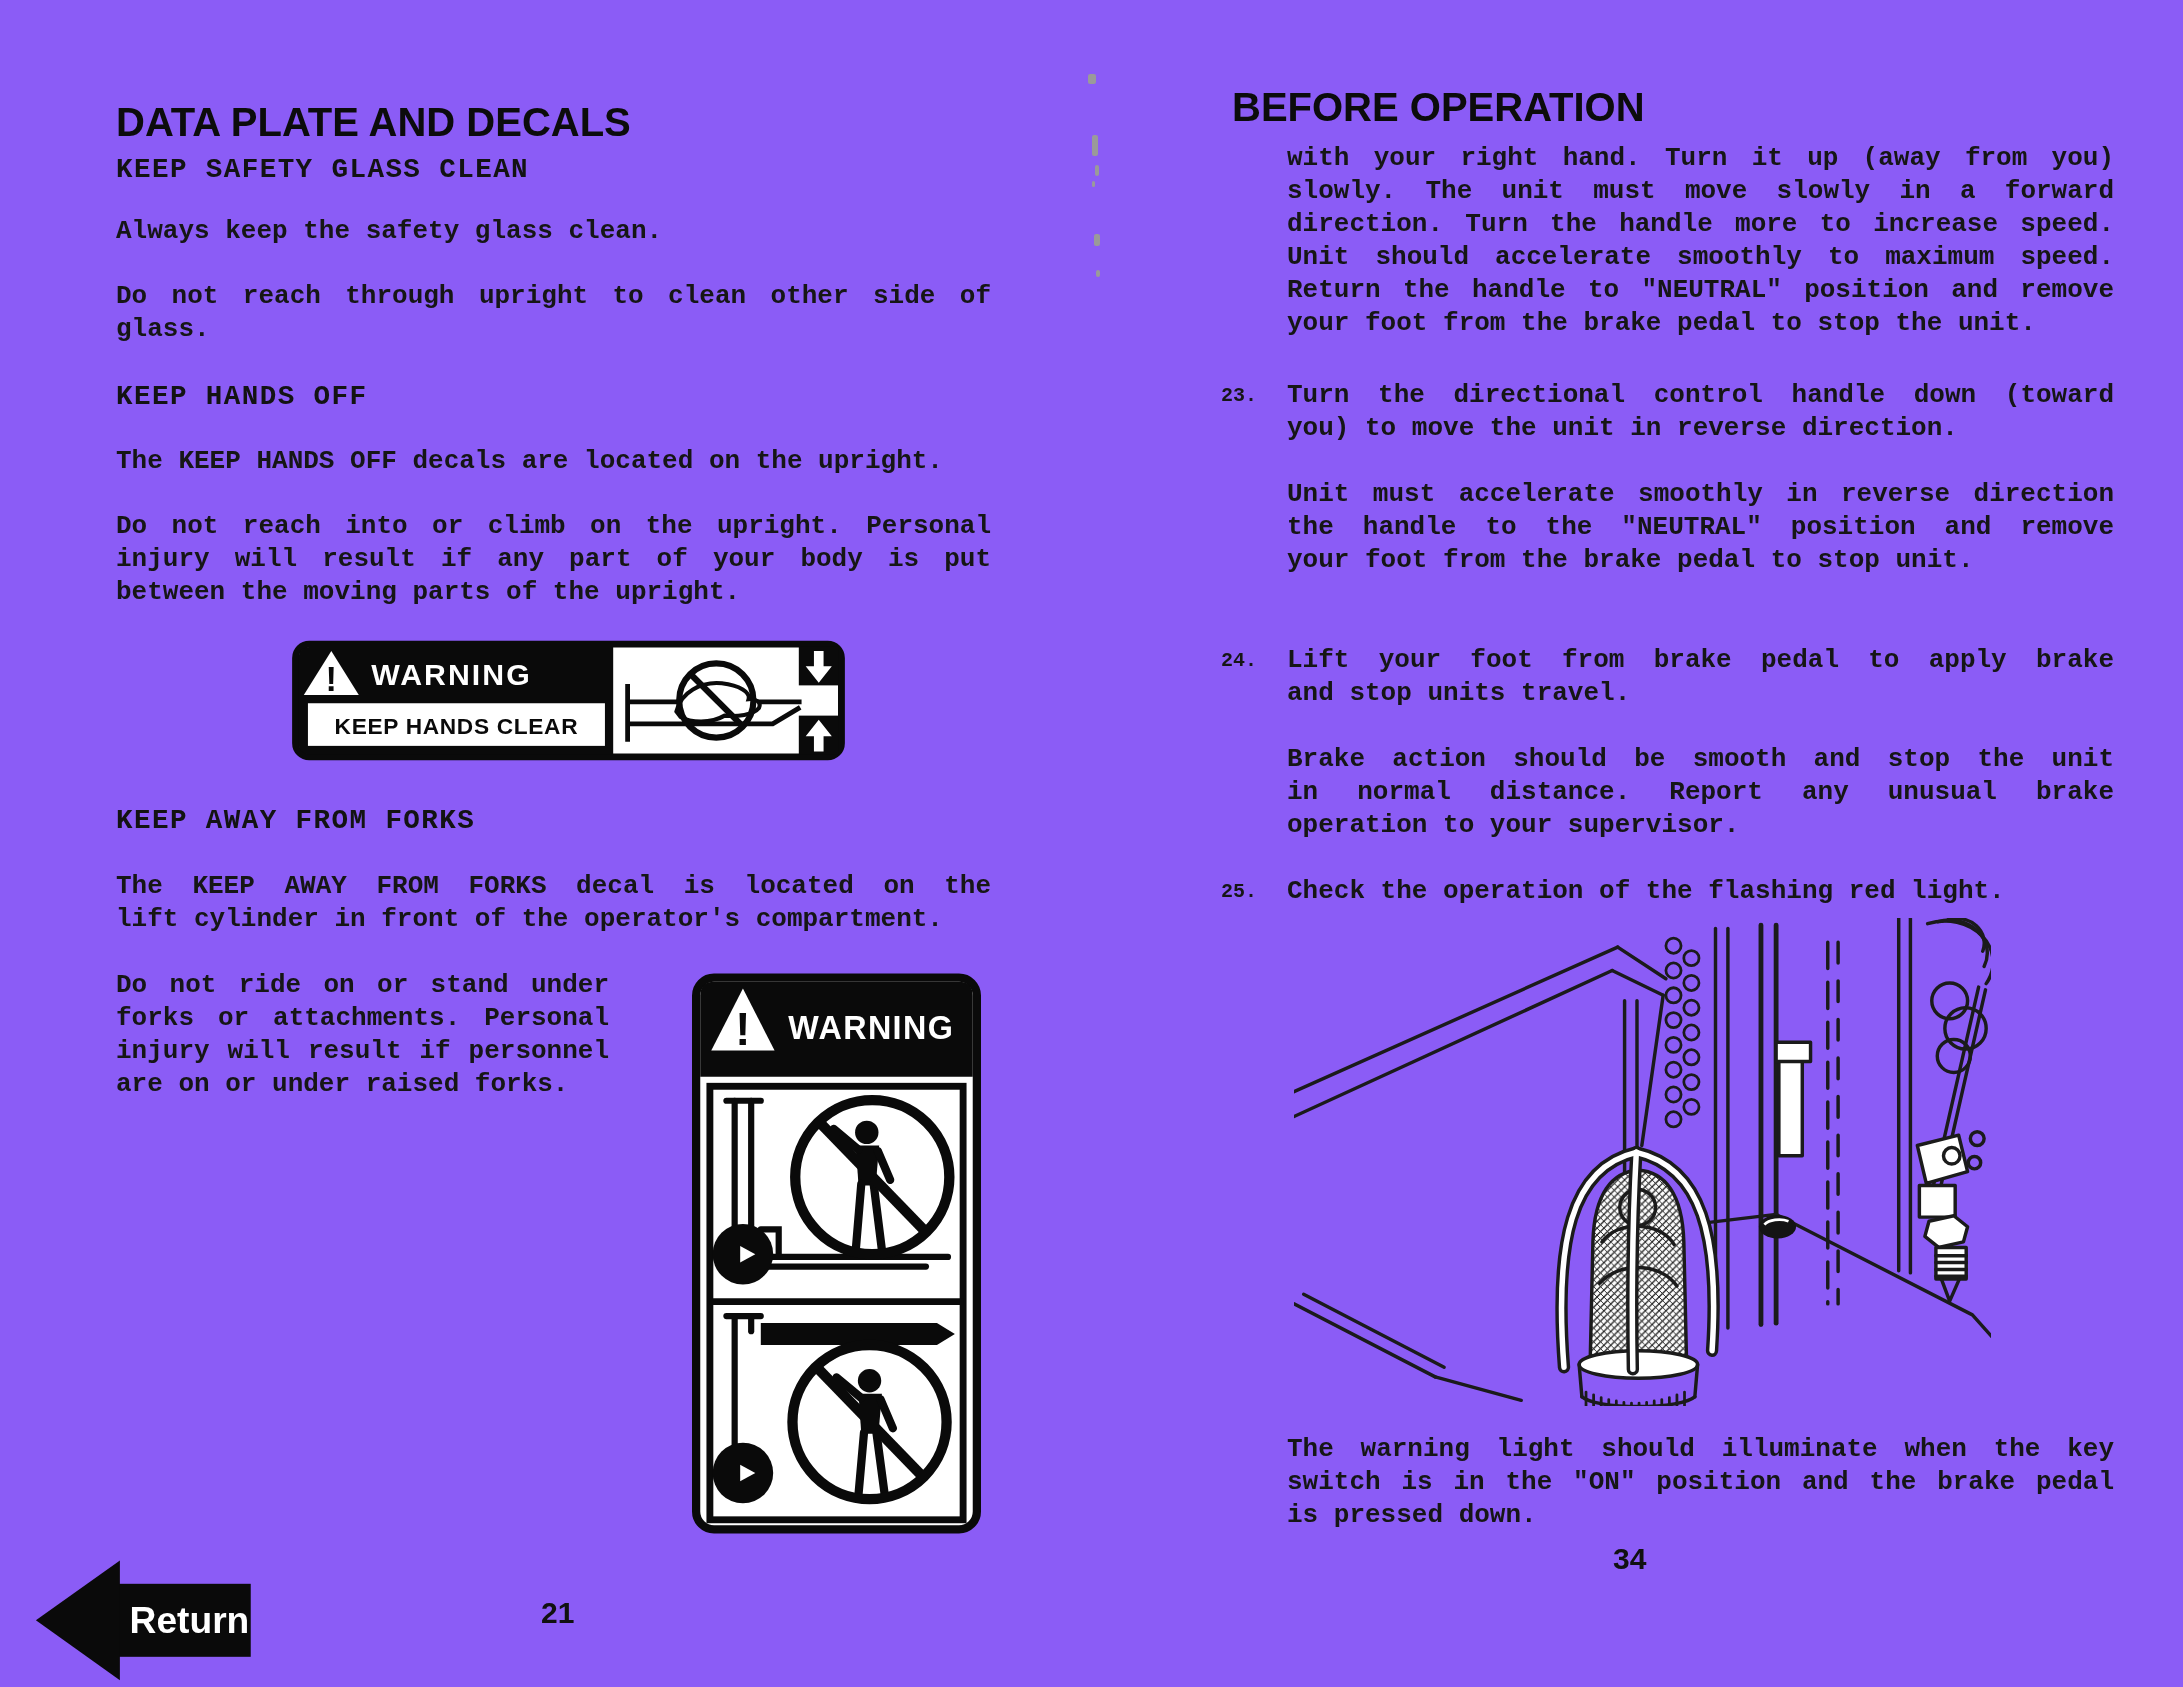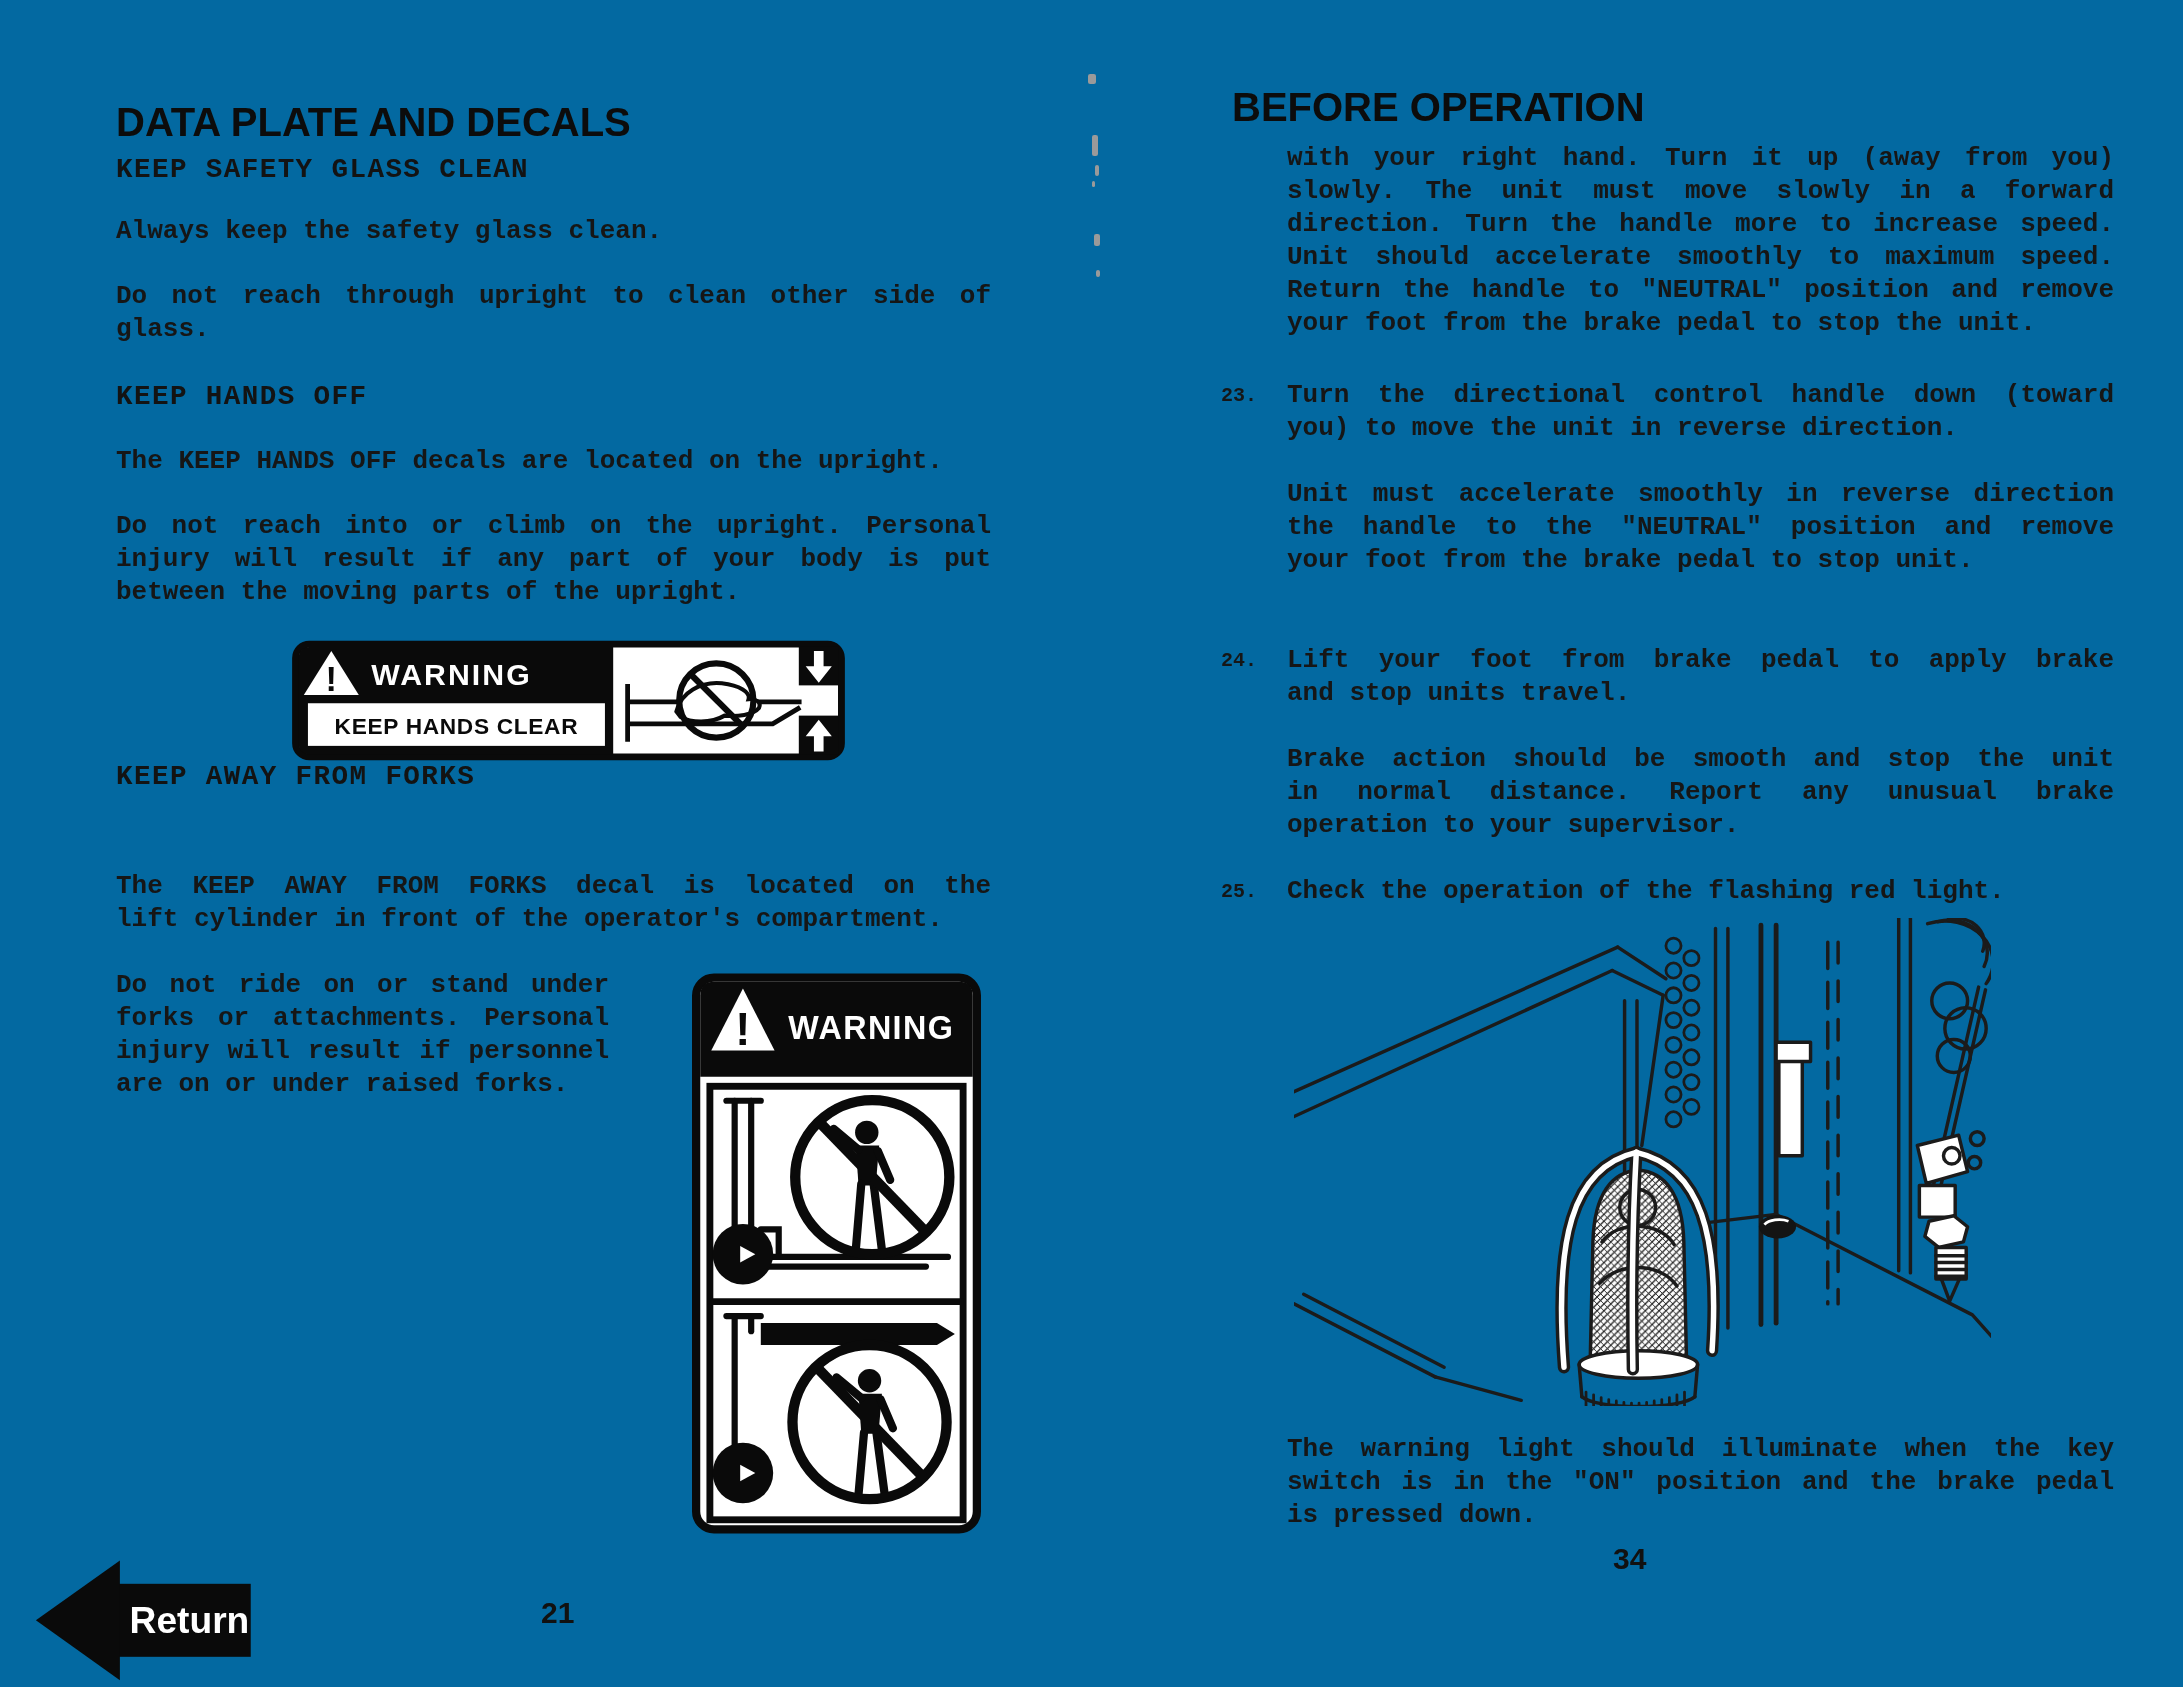--- a/index.html
+++ b/index.html
@@ -1,16 +1,16 @@
 <!DOCTYPE html>
 <html style="font-size:11px"><head>
 <meta charset="utf-8">
 <style>
   html,body{margin:0;padding:0;background:#ffffff;}
-  .canvas{position:relative;width:2183px;height:1687px;background:#0369a1;overflow:hidden;
+  .canvas{position:relative;width:2183px;height:1687px;background:#8b5cf6;overflow:hidden;
           font-family:"Liberation Mono","DejaVu Sans Mono",monospace;color:#161616;}
   .abs{position:absolute;}
   .title{font-family:"Liberation Sans","DejaVu Sans",sans-serif;font-weight:700;
          font-size:40px;line-height:40px;color:#0c0c0c;letter-spacing:0px;white-space:nowrap;}
   .subhead{font-weight:700;font-size:27.6px;line-height:33px;letter-spacing:1.4px;white-space:nowrap;color:#131313;}
   .para{font-weight:700;font-size:26px;line-height:33px;}
   .jl{text-align:justify;text-align-last:justify;}
   .jl.last{text-align-last:left;}
   .item{position:absolute;display:flex;}
   .num{width:66px;flex:none;font-weight:700;font-size:20px;line-height:33px;}
@@ -74,21 +74,21 @@
     </g>
     <path d="M560,104 C566,76 596,60 626,63 C652,66 668,76 665,86 C676,85 684,91 680,99 C672,109 648,112 630,110 C610,122 580,120 566,112 Z" fill="#fff" stroke="#0a0a0a" stroke-width="6"></path>
     <circle cx="618" cy="88" r="54" fill="none" stroke="#0a0a0a" stroke-width="9"></circle>
     <line x1="580" y1="49" x2="657" y2="126" stroke="#0a0a0a" stroke-width="9"></line>
     <rect x="738" y="10" width="58" height="56" fill="#0a0a0a"></rect>
     <path d="M760,16 h14 v22 h12 l-19,24 -19,-24 h12 z" fill="#fff"></path>
     <rect x="738" y="110" width="58" height="56" fill="#0a0a0a"></rect>
     <path d="M767,116 l19,24 h-12 v22 h-14 v-22 h-12 z" fill="#fff"></path>
   </svg>
 
-  <div class="abs subhead" style="left:116px;top:760px;">KEEP AWAY FROM FORKS</div>
+  <div class="abs subhead" style="left:116px;top:804px;">KEEP AWAY FROM FORKS</div>
   <div class="abs para" style="left:116px;top:870px;width:875px;">
       <div class="jl">The KEEP AWAY FROM FORKS decal is located on the</div>
       <div class="jl last">lift cylinder in front of the operator's compartment.</div>
     </div>
   <div class="abs para" style="left:116px;top:969px;width:493px;">
       <div class="jl">Do not ride on or stand under</div>
       <div class="jl">forks or attachments. Personal</div>
       <div class="jl">injury will result if personnel</div>
       <div class="jl last">are on or under raised forks.</div>
     </div>

